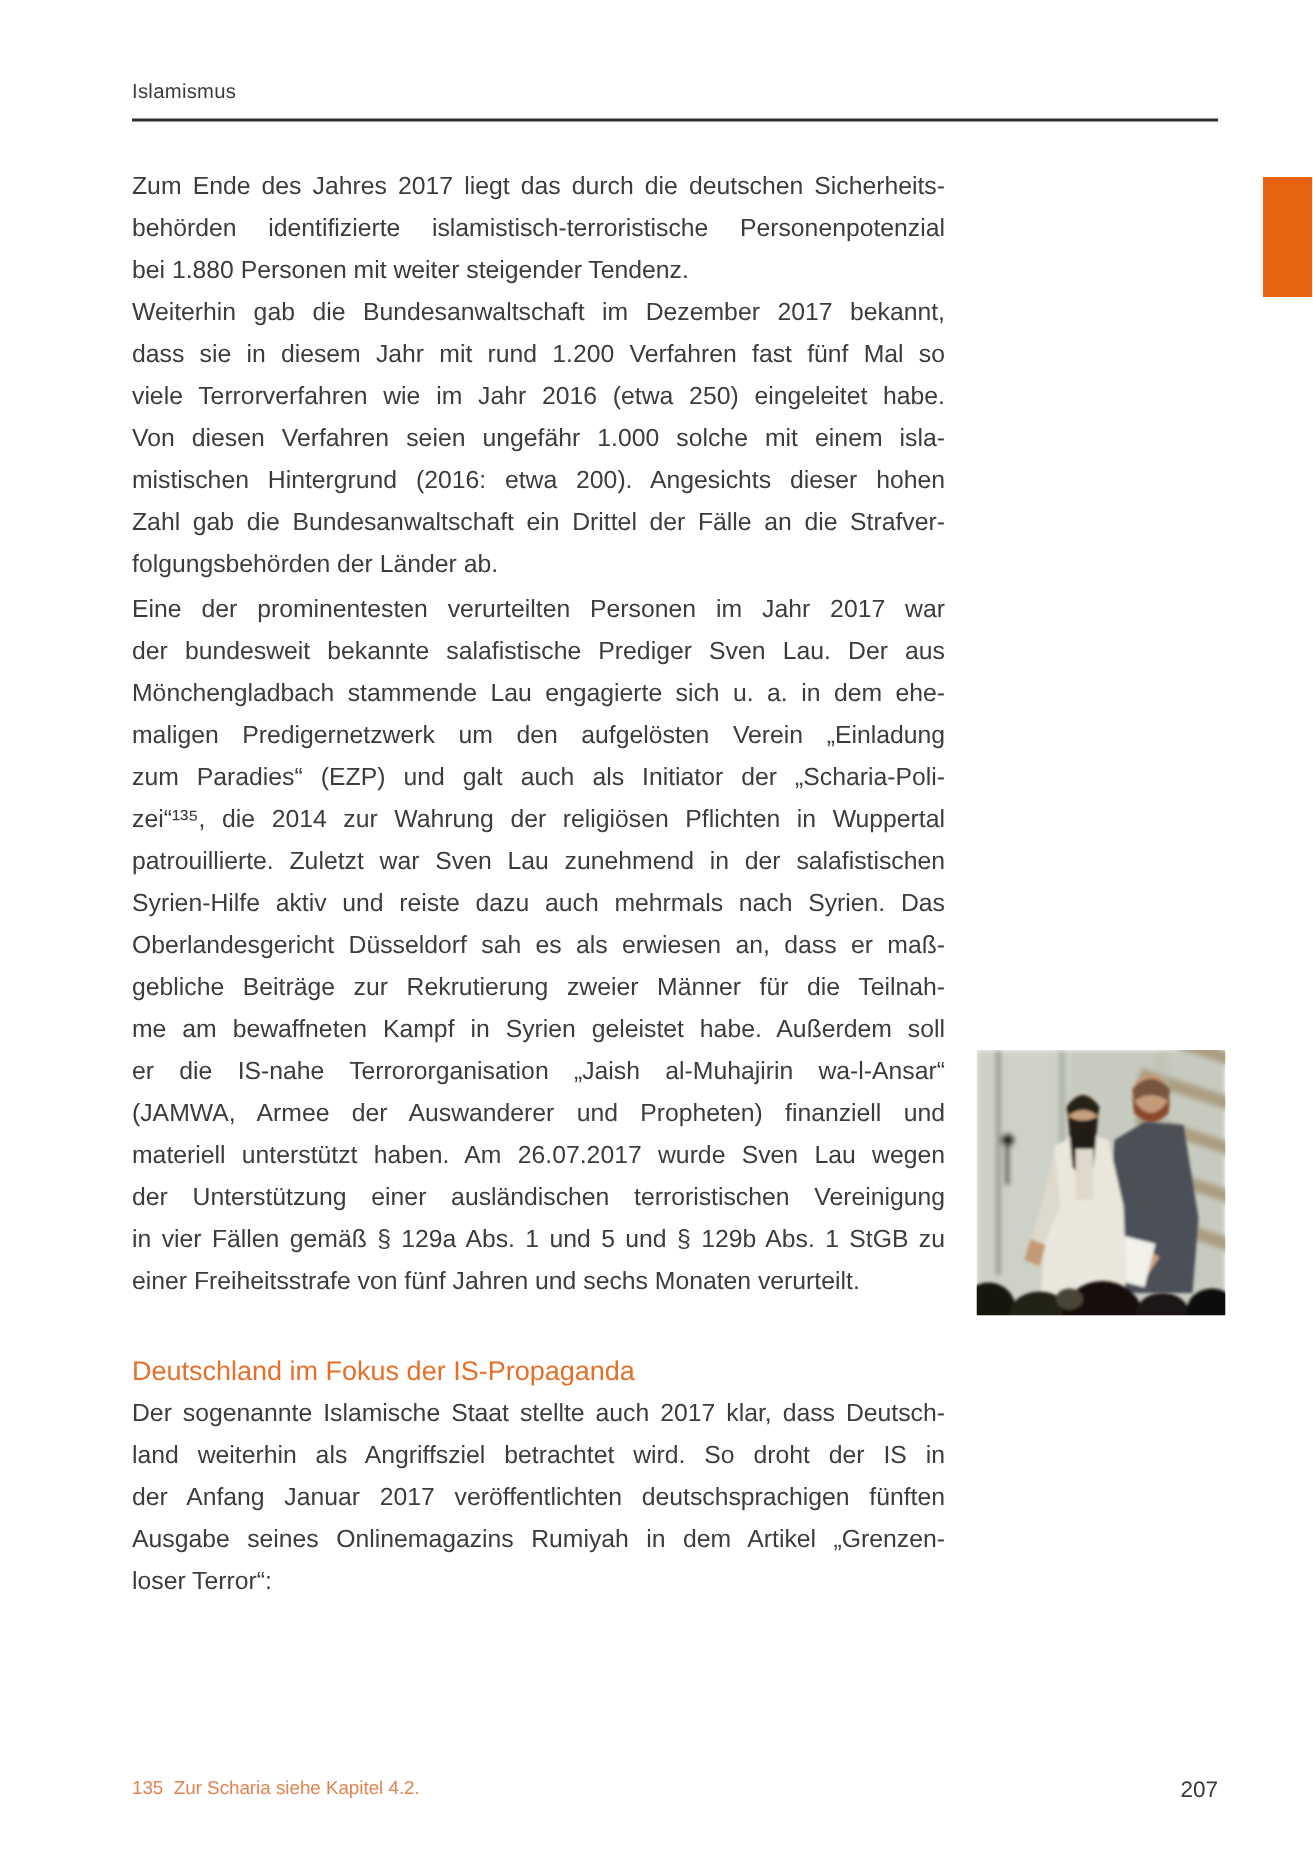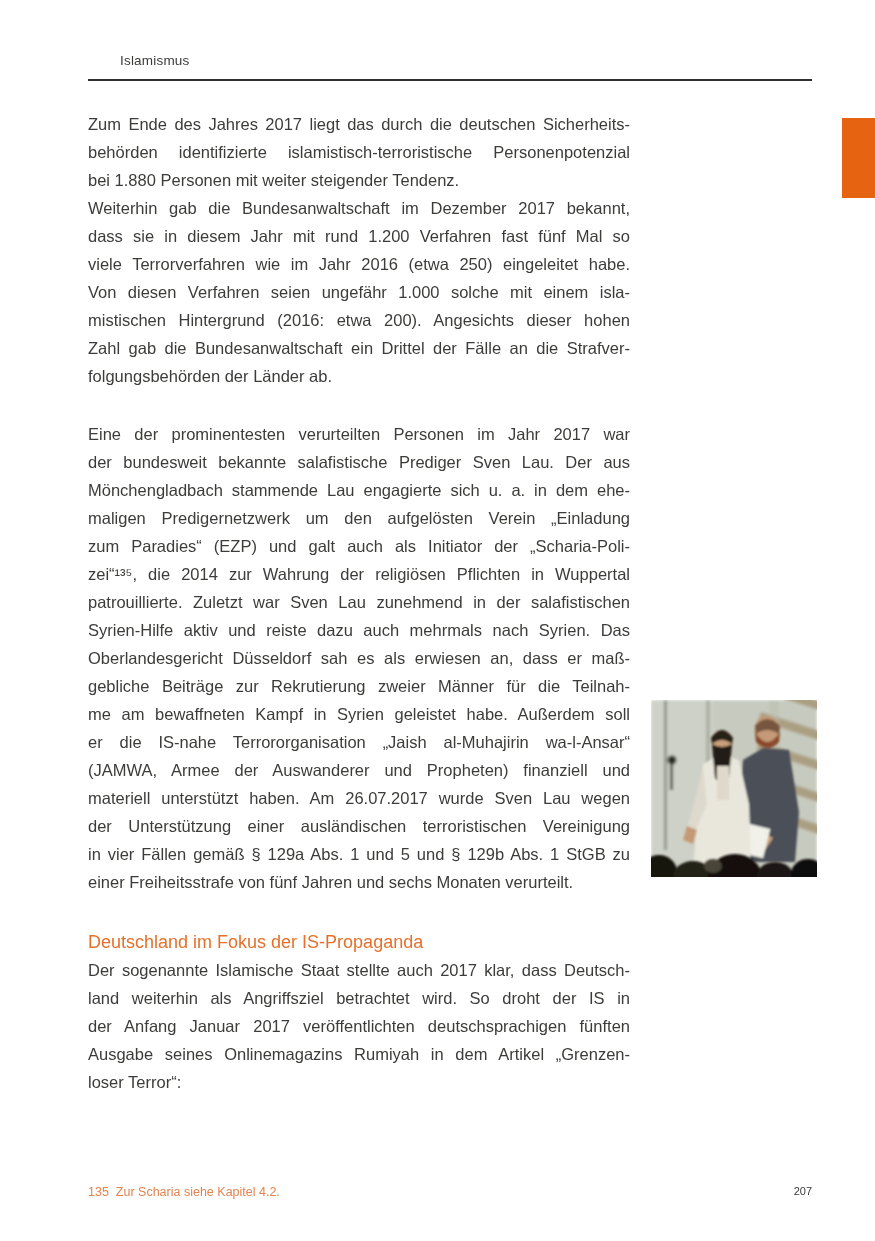--- a/index.html
+++ b/index.html
@@ -1,52 +1,52 @@
 <!DOCTYPE html>
 <html lang="de"><head>
 <meta charset="utf-8">
 <style>
   html,body{margin:0;padding:0;background:#ffffff;}
   .page{
     position:relative;width:875px;height:1241px;background:#ffffff;overflow:hidden;
     font-family:"Liberation Sans",sans-serif;
   }
   .running-head{
-    position:absolute;left:88px;top:53px;font-size:13.5px;color:#3b3b3a;letter-spacing:.2px;margin-left:32px;
+    position:absolute;left:88px;top:53px;font-size:13.5px;color:#3b3b3a;letter-spacing:.2px;
   }
   .head-rule{
     position:absolute;left:88px;top:79px;width:724px;height:2px;background:#2f2f2e;
   }
   .side-tab{
     position:absolute;left:842px;top:118px;width:33px;height:80px;background:#e66312;
   }
   .body-col{
     position:absolute;left:88px;top:110px;width:542px;
     font-size:16.5px;line-height:28px;color:#3c3c3a;
   }
   .line{text-align:justify;text-align-last:justify;}
   .line.end{text-align-last:left;}
-  .block2{margin-top:30px;}
+  .block2{margin-top:2px;}
   .subhead{
     margin-top:32px;font-size:18px;line-height:28px;color:#e5702a;
   }
   .photo-box{
     position:absolute;left:651px;top:700px;width:166px;height:177px;overflow:hidden;
   }
   .caption{
     position:absolute;left:651px;top:884px;width:190px;
     font-size:12.5px;line-height:16px;color:#4a4a48;
   }
   .footnote{
     position:absolute;left:88px;top:1185px;font-size:12.5px;color:#e2834f;
   }
   .footnote .fn-num{margin-right:7px;}
   .page-num{
     position:absolute;left:700px;top:1185px;width:112px;text-align:right;
-    font-size:11px;color:#3a3a38;
+    font-size:15px;color:#3a3a38;
   }
 </style>
 </head>
 <body>
 
 <div class="page">
 
   <div class="running-head">Islamismus</div>
   <div class="head-rule"></div>
   <div class="side-tab"></div>

